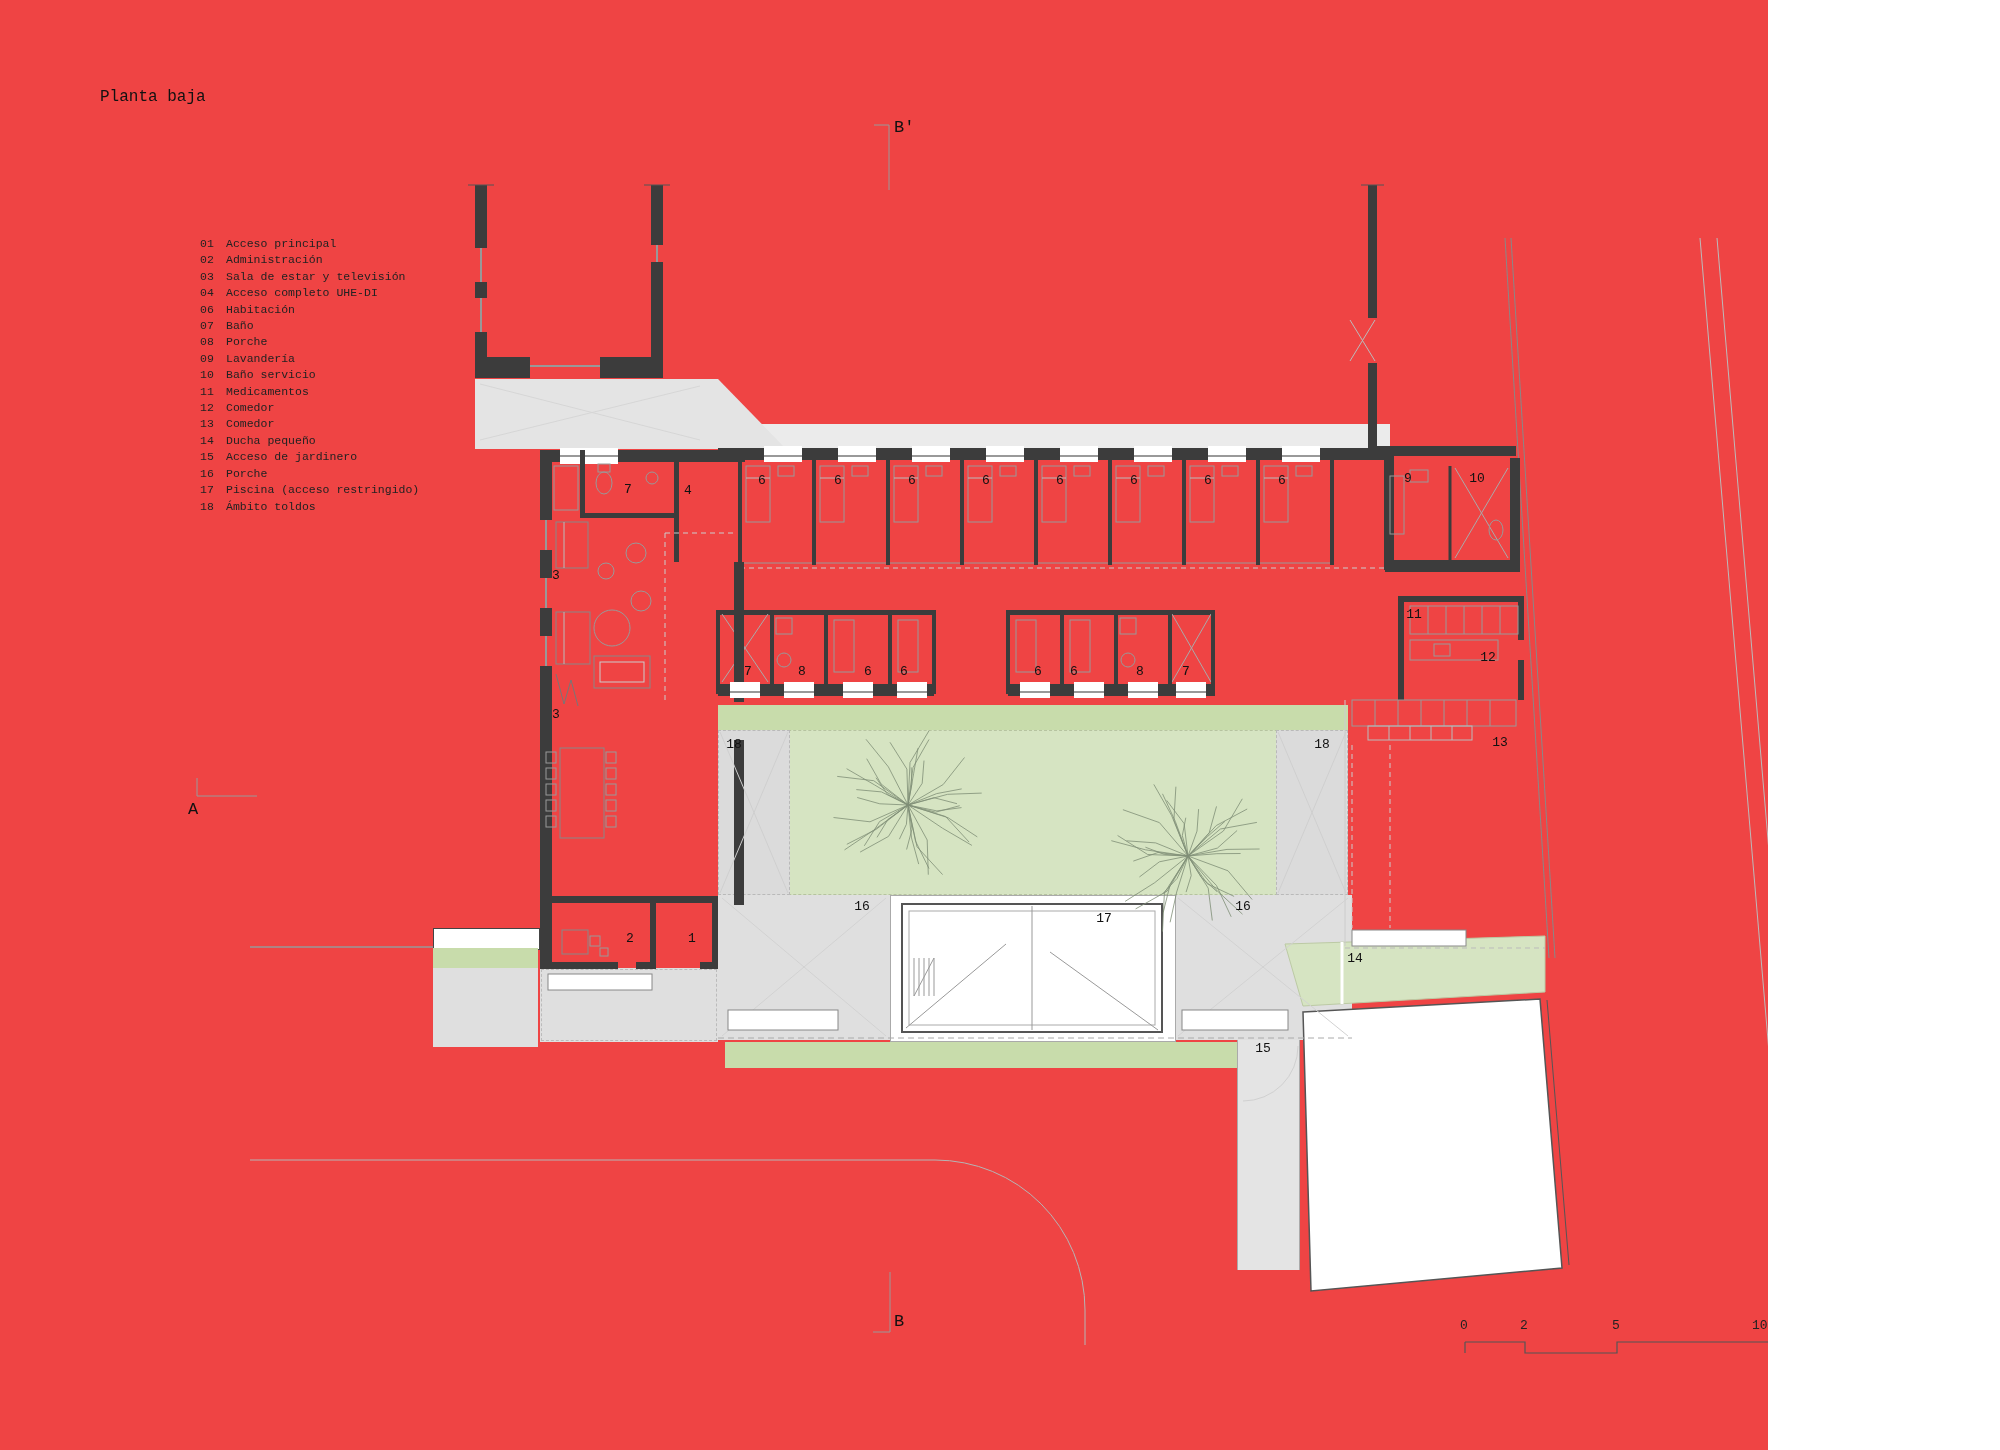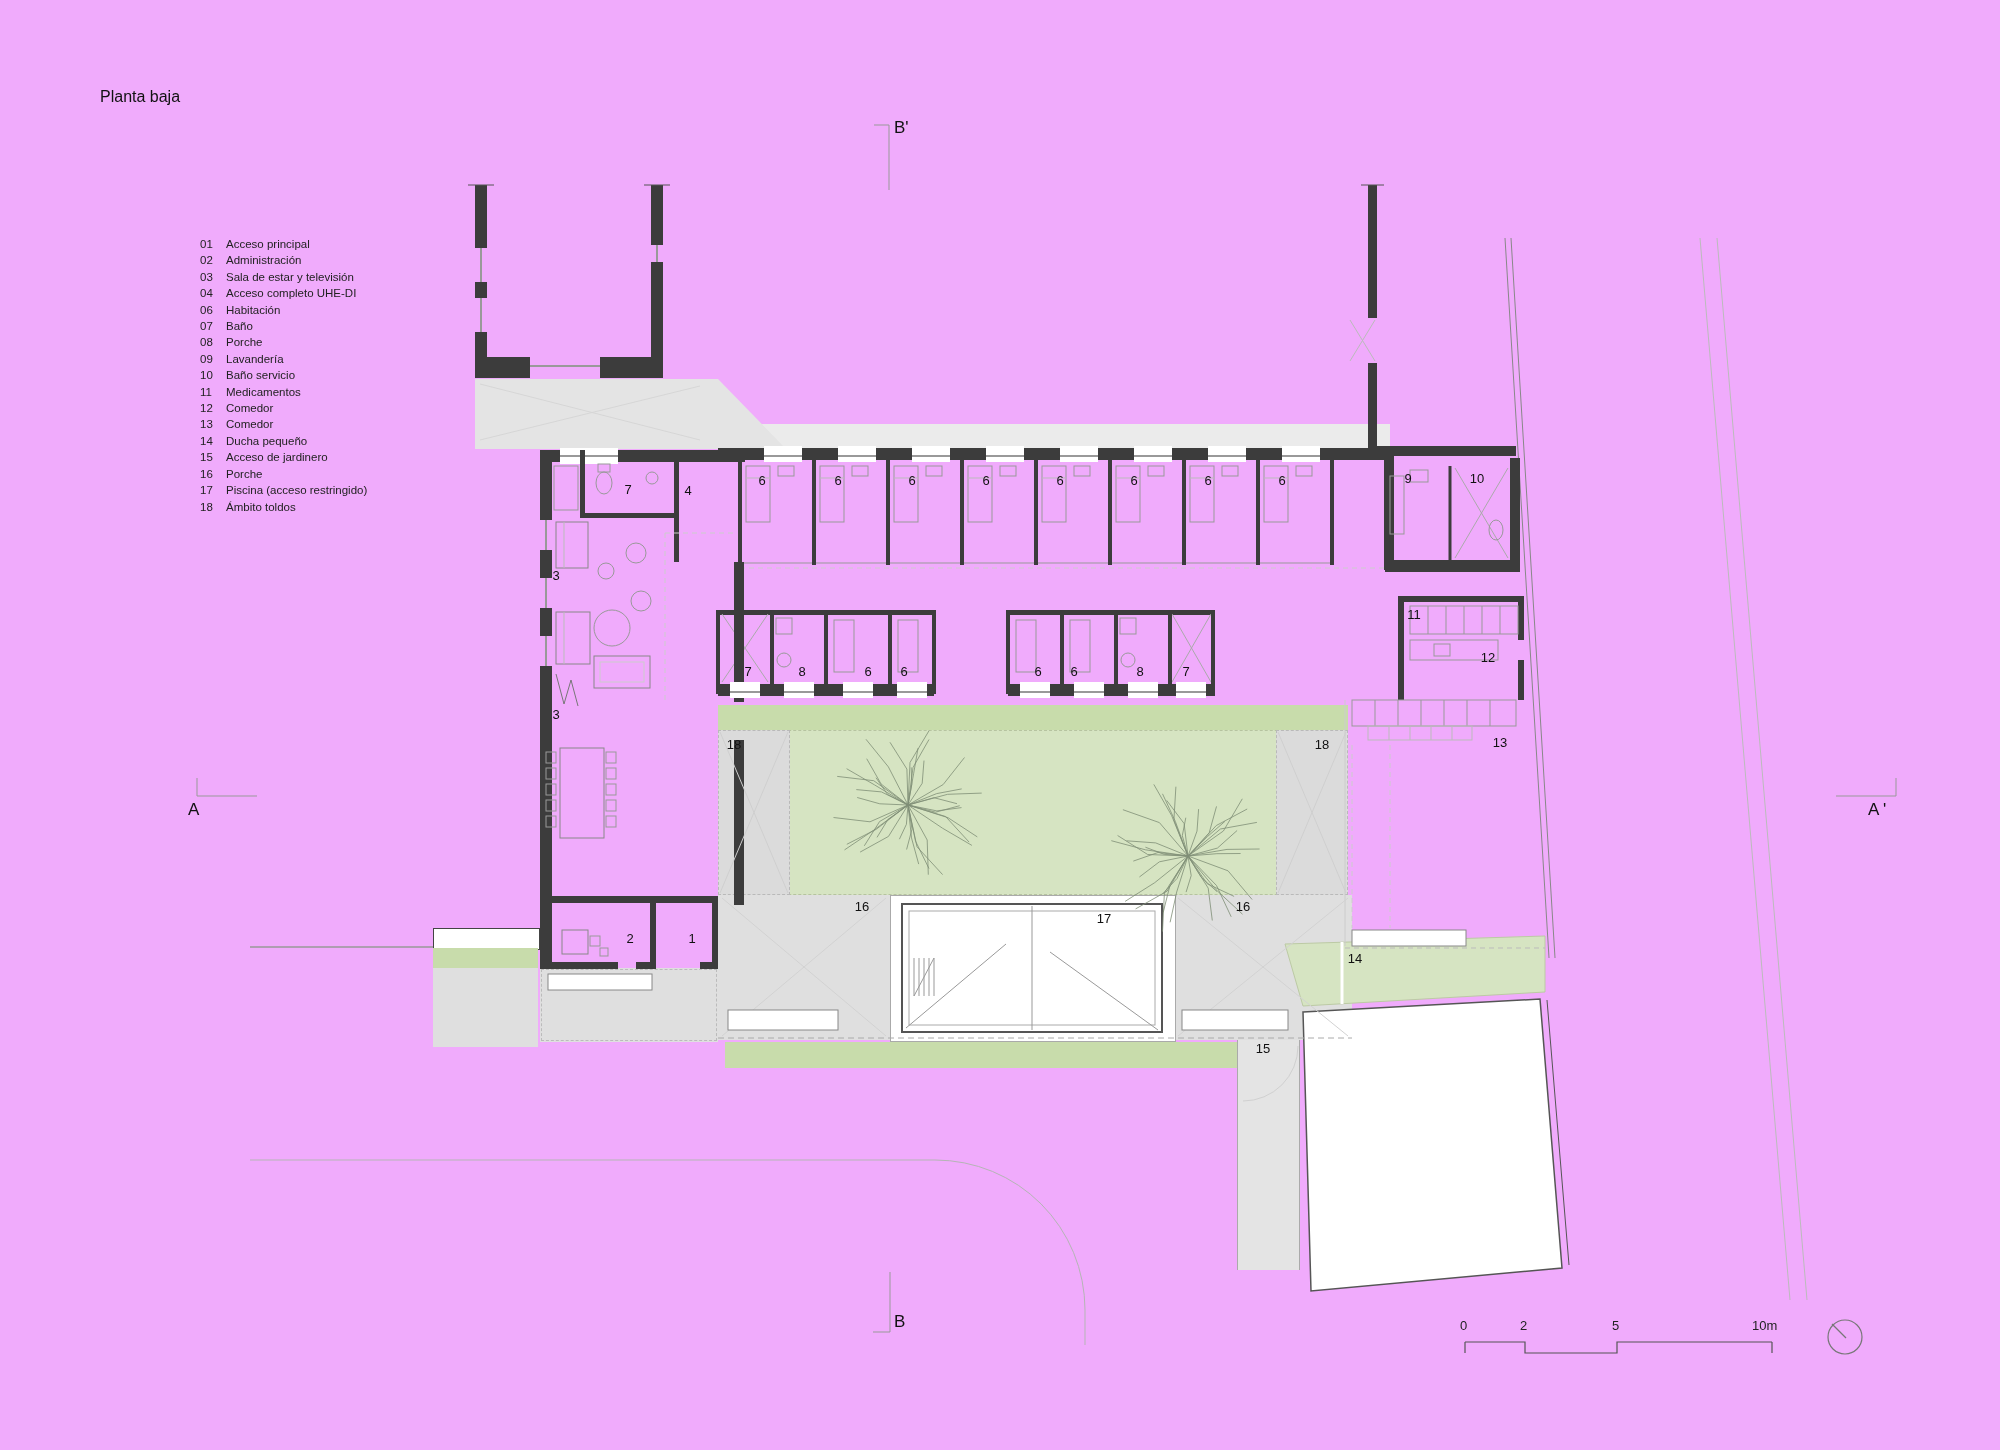--- a/index.html
+++ b/index.html
@@ -1,17 +1,17 @@
 <!DOCTYPE html>
 <html><head>
 <meta charset="utf-8">
 <style>
   html,body{margin:0;padding:0;background:#fff;}
-  #canvas{position:relative;width:2000px;height:1450px;background:#f0abfc;
-    font-family:Liberation Sans, sans-serif;color:#1a1a1a;overflow:hidden;}
+  #canvas{position:relative;width:1768px;height:1450px;background:#ef4444;
+    font-family:Liberation Mono, monospace;color:#1a1a1a;overflow:hidden;}
   .abs{position:absolute;}
   #page-title{left:100px;top:88px;font-size:16px;color:#111;}
   #legend{left:200px;top:236px;font-size:11.5px;line-height:16.4px;color:#222;}
   .lg-row{white-space:nowrap;}
   .lg-num{display:inline-block;width:26px;}
   .sec-label{font-size:17px;color:#111;}
   .room-label{position:absolute;font-size:13px;color:#111;transform:translate(-50%,-50%);white-space:nowrap;}
   .tick-label{position:absolute;font-size:13px;color:#222;}
   .fill{position:absolute;}
   .g-main{background:#d6e4c2;}

